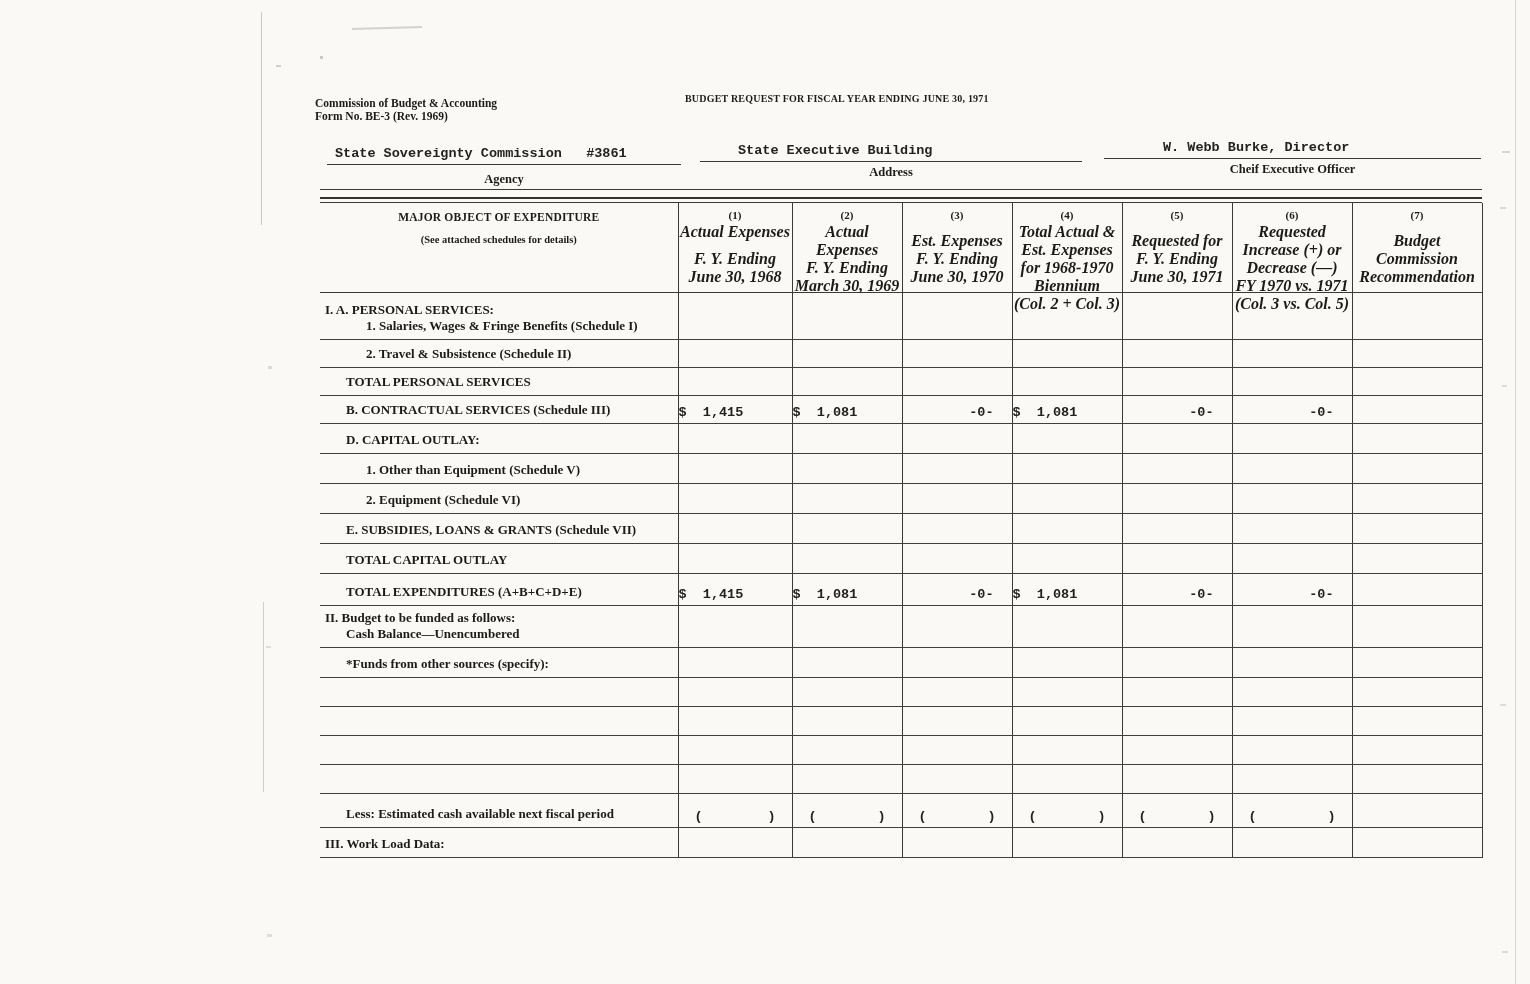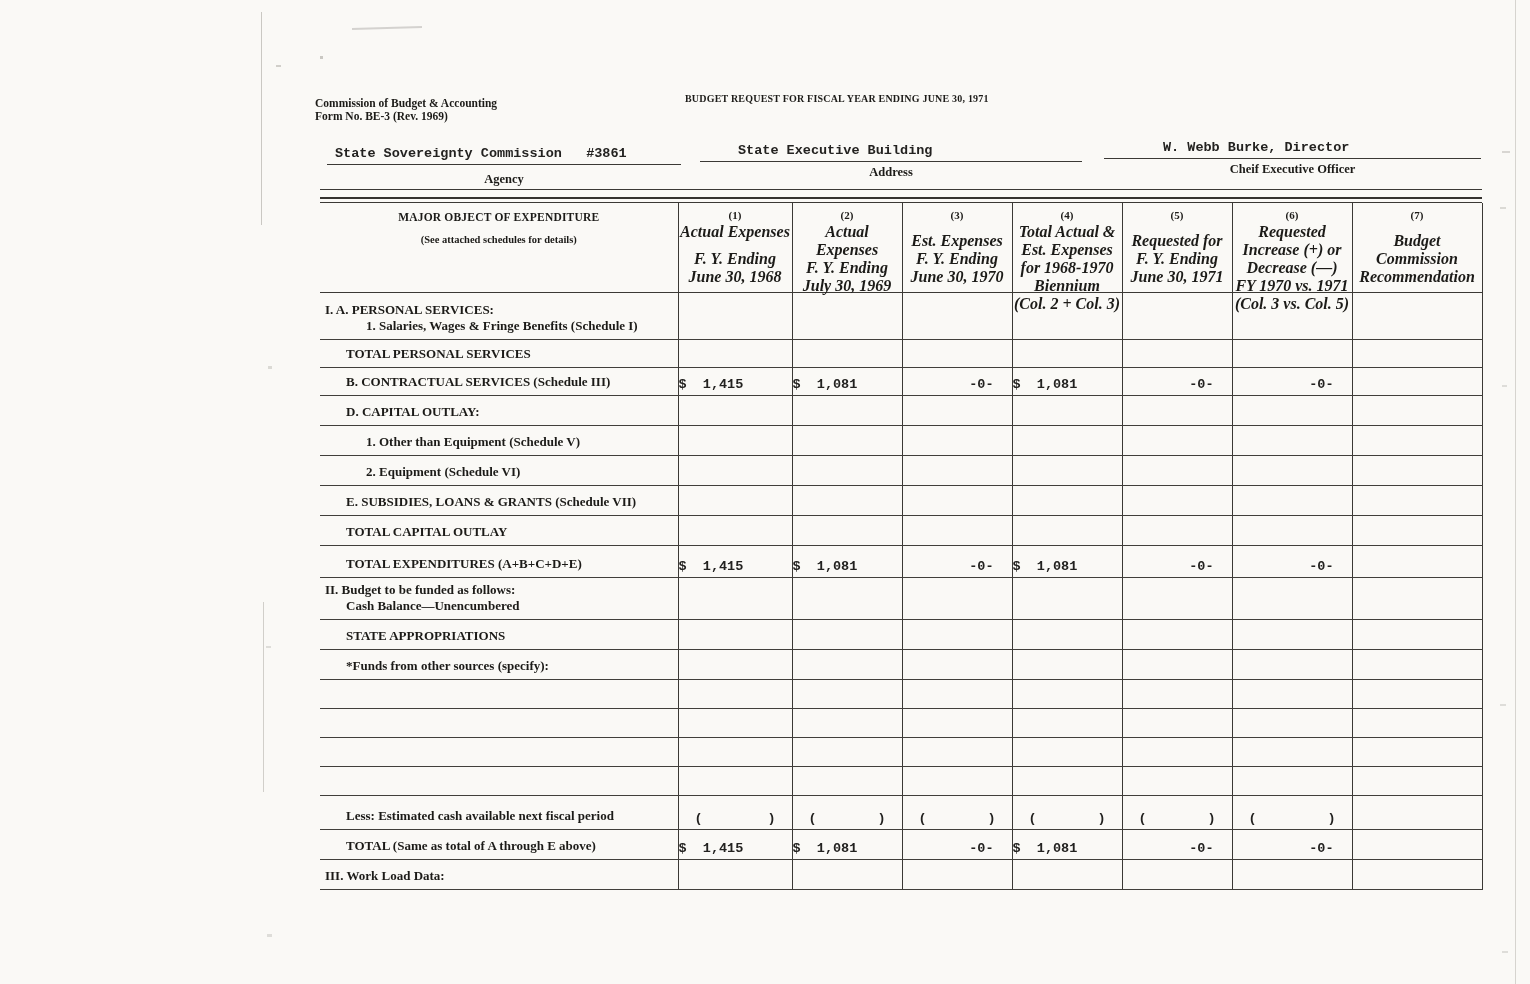--- a/index.html
+++ b/index.html
@@ -112,21 +112,21 @@
               </div>
             </th>
           <th class="col-h">
               <div class="h-flex">
                 <div class="h-num">(2)</div>
                 <div class="h-lines"></div>
                 <div class="h-sp"></div>
                 <div class="h-lines h-bot">
                   <div>Actual Expenses</div>
                   <div>F. Y. Ending</div>
-                  <div>July 30, 1969</div>
+                  <div>March 30, 1969</div>
                 </div>
               </div>
             </th>
           <th class="col-h">
               <div class="h-flex">
                 <div class="h-num">(3)</div>
                 <div class="h-lines"></div>
                 <div class="h-sp"></div>
                 <div class="h-lines h-bot">
                   <div>Est. Expenses</div>
@@ -198,20 +198,32 @@
             <td class="val"></td>
             <td class="val"></td>
             <td class="val"></td>
             <td class="val"></td>
             <td class="val"></td>
             <td class="val"></td>
             <td class="val"></td>
           </tr>
           <tr style="height: 28px;">
             <td class="lbl">
+              <div class="lbl-line ind-2">2. Travel &amp; Subsistence (Schedule II)</div>
+            </td>
+            <td class="val"></td>
+            <td class="val"></td>
+            <td class="val"></td>
+            <td class="val"></td>
+            <td class="val"></td>
+            <td class="val"></td>
+            <td class="val"></td>
+          </tr>
+          <tr style="height: 28px;">
+            <td class="lbl">
               <div class="lbl-line ind-1">TOTAL PERSONAL SERVICES</div>
             </td>
             <td class="val"></td>
             <td class="val"></td>
             <td class="val"></td>
             <td class="val"></td>
             <td class="val"></td>
             <td class="val"></td>
             <td class="val"></td>
           </tr>
@@ -331,32 +343,20 @@
             <td class="val"></td>
             <td class="val"></td>
             <td class="val"></td>
             <td class="val"></td>
             <td class="val"></td>
             <td class="val"></td>
             <td class="val"></td>
           </tr>
           <tr style="height: 30px;">
             <td class="lbl">
-              <div class="lbl-line ind-1">STATE APPROPRIATIONS</div>
-            </td>
-            <td class="val"></td>
-            <td class="val"></td>
-            <td class="val"></td>
-            <td class="val"></td>
-            <td class="val"></td>
-            <td class="val"></td>
-            <td class="val"></td>
-          </tr>
-          <tr style="height: 30px;">
-            <td class="lbl">
               <div class="lbl-line ind-1">*Funds from other sources (specify):</div>
             </td>
             <td class="val"></td>
             <td class="val"></td>
             <td class="val"></td>
             <td class="val"></td>
             <td class="val"></td>
             <td class="val"></td>
             <td class="val"></td>
           </tr>
@@ -432,44 +432,20 @@
               <div class="parenbox">
                 <span>(</span>
                 <span>)</span>
               </div>
             </td>
             <td class="val">
               <div class="parenbox">
                 <span>(</span>
                 <span>)</span>
               </div>
-            </td>
-            <td class="val"></td>
-          </tr>
-          <tr style="height: 30px;">
-            <td class="lbl">
-              <div class="lbl-line ind-1">TOTAL (Same as total of A through E above)</div>
-            </td>
-            <td class="val">
-              <div class="cellv money">$  1,415</div>
-            </td>
-            <td class="val">
-              <div class="cellv money">$  1,081</div>
-            </td>
-            <td class="val">
-              <div class="cellv zero">-0-</div>
-            </td>
-            <td class="val">
-              <div class="cellv money">$  1,081</div>
-            </td>
-            <td class="val">
-              <div class="cellv zero">-0-</div>
-            </td>
-            <td class="val">
-              <div class="cellv zero">-0-</div>
             </td>
             <td class="val"></td>
           </tr>
           <tr style="height: 30px; margin-left: 11px;">
             <td class="lbl">
               <div class="lbl-line ind-0">III. Work Load Data:</div>
             </td>
             <td class="val"></td>
             <td class="val"></td>
             <td class="val"></td>

